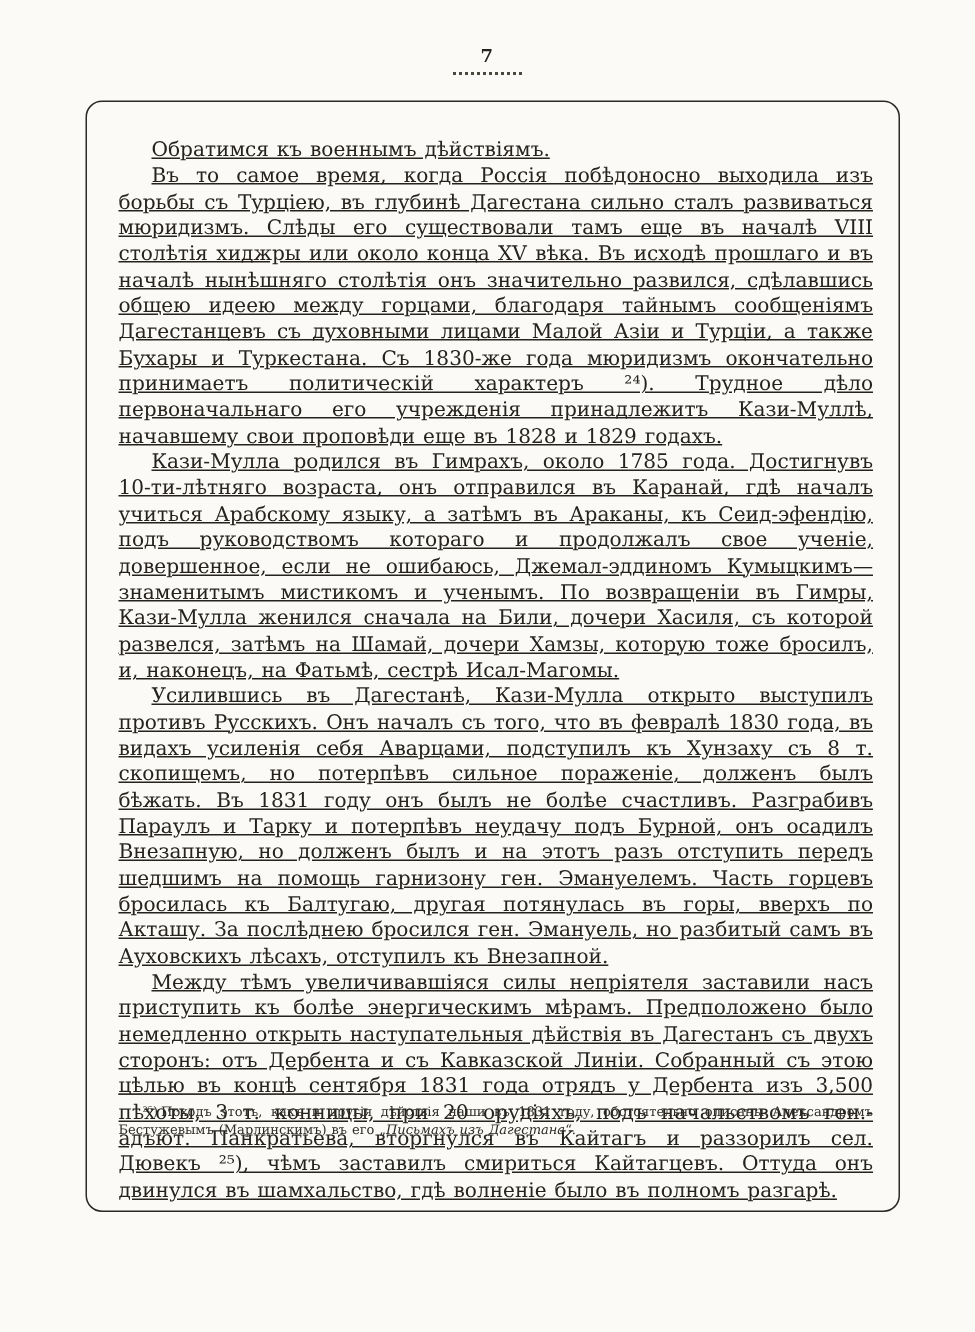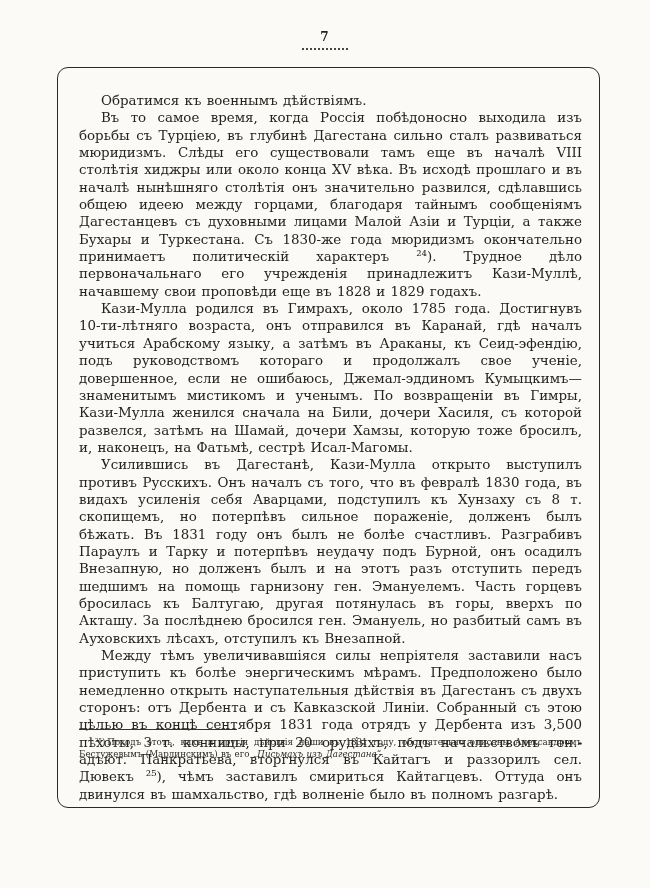--- a/index.html
+++ b/index.html
@@ -35,20 +35,21 @@
   .text-block {
     position:absolute; left:79px; top:92px; width:503px;
   }
   .text-block p {
     margin:0;
     font-size:13.4px;
     line-height:17.35px;
     text-align:justify;
     text-indent:22px;
     word-spacing:1px;
+    text-decoration:underline;
   }
   .footnotes {
     position:absolute; left:79px; top:729px; width:503px;
   }
   .fn-rule {
     width:158px; height:1px;
     border-top:1.2px solid #35322c;
     margin-bottom:6px;
   }
   .footnotes p {

